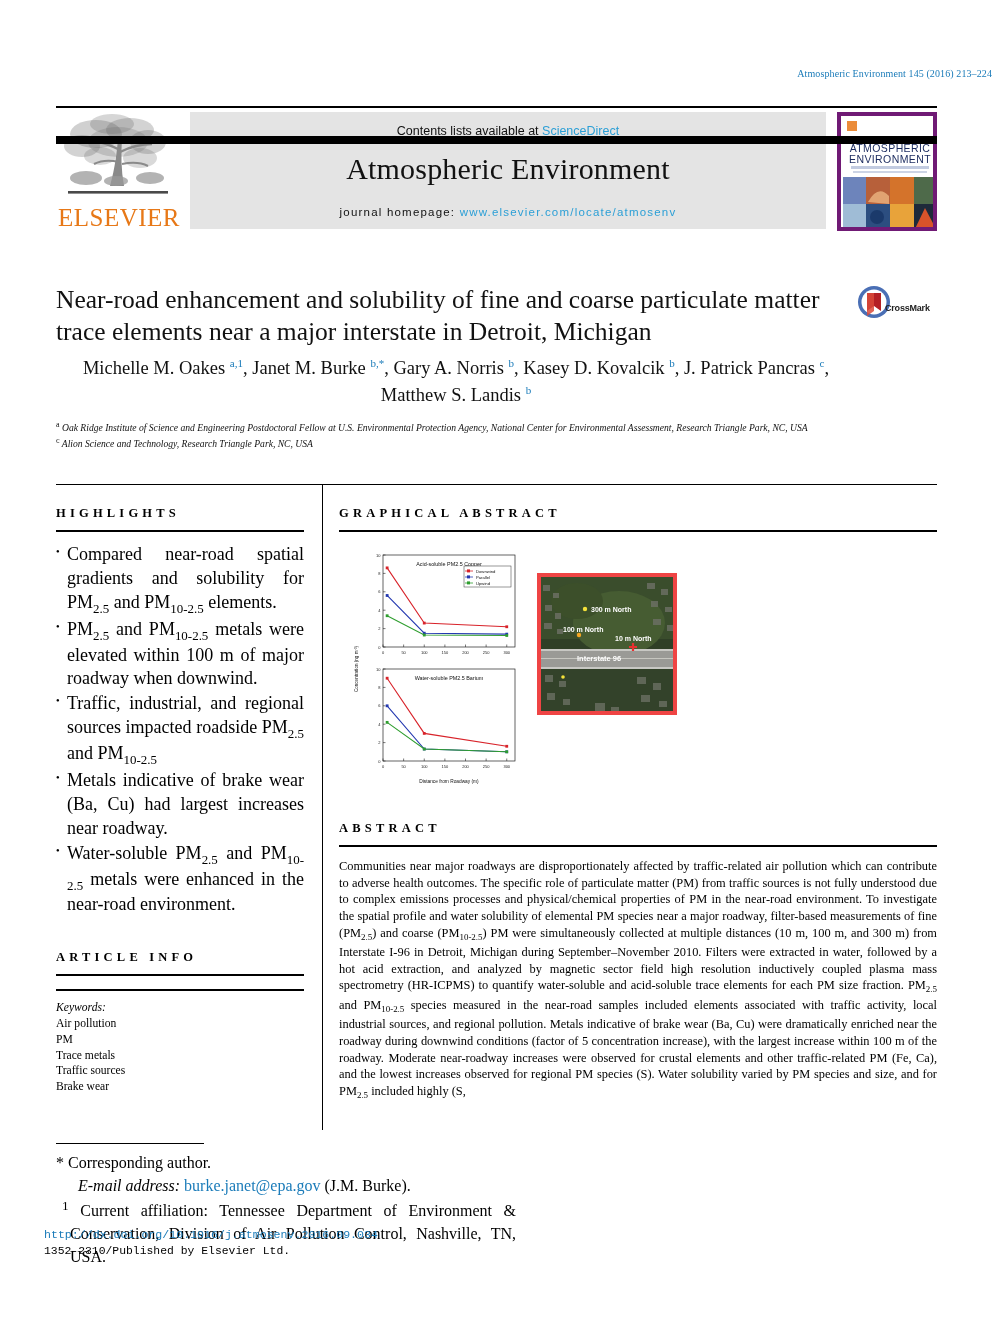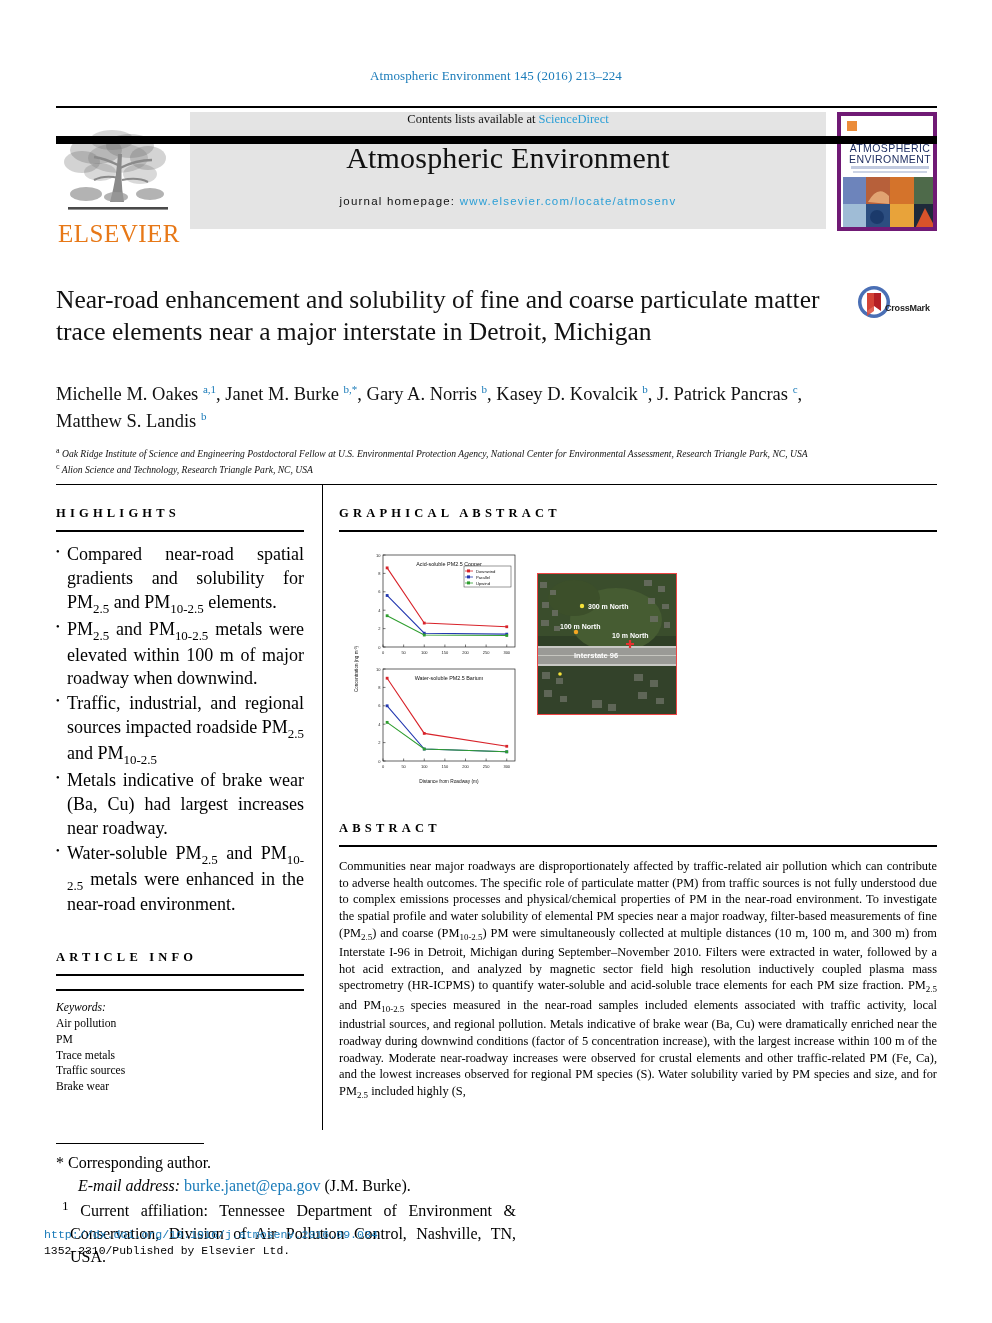--- a/index.html
+++ b/index.html
@@ -21,22 +21,22 @@
     overflow: hidden;
     box-sizing: border-box;
   }
 
   
   .running-head {
     position: absolute;
     top: 68px;
     left: 0;
     width: 992px;
-    text-align: center;
-    font-size: 13px;
+    text-align: right;
+    font-size: 10px;
     color: #1a7bb9;
     letter-spacing: 0.1px;
   }
 
   
   .masthead {
     position: absolute;
     top: 106px;
     left: 56px;
     width: 881px;
@@ -44,21 +44,21 @@
   }
   .mast-rule-top {
     position: absolute;
     top: 0; left: 0;
     width: 881px;
     height: 2px;
     background: #000;
   }
   .elsevier-logo {
     position: absolute;
-    top: 22px;
+    top: 6px;
     left: 2px;
     width: 122px;
     height: 120px;
     text-align: right;
   }
   .tree-svg { display:block; margin: 0 auto; }
   .elsevier-word {
     font-family: "Liberation Serif", serif;
     font-size: 25px;
     letter-spacing: 0.5px;
@@ -70,23 +70,23 @@
     position: absolute;
     top: 6px;
     left: 134px;
     width: 636px;
     height: 117px;
     background: #e4e4e4;
     text-align: center;
     box-sizing: border-box;
   }
   .contents-line {
-    font-family: Liberation Serif, serif;
+    font-family: Liberation Sans, sans-serif;
     font-size: 12.5px;
-    padding-top: 0;
+    padding-top: 12px;
     color: #111;
   }
   .contents-line .sd {
     color: #2b9fd6;
   }
   .journal-title {
     font-family: "Liberation Serif", serif;
     font-size: 30px;
     margin-top: 14px;
     letter-spacing: 0.2px;
@@ -147,25 +147,26 @@
     left: 28px;
     top: 18px;
     font-family: "Liberation Sans", sans-serif;
     font-size: 9px;
     font-weight: bold;
     color: #222;
     letter-spacing: -0.2px;
   }
 
   .authors {
-    margin-top: 33px;
+    margin-top: 7px;
     font-size: 18.5px;
     line-height: 1.42;
     width: 800px;
     color: #111;
+    text-align: center;
   }
   .authors sup { font-size: 11px; color: #1a7bb9; }
   .authors sup.star { color: #1a7bb9; }
 
   .affiliations {
     margin-top: 11px;
     font-size: 9.6px;
     font-style: italic;
     line-height: 1.42;
     width: 840px;
@@ -280,21 +281,21 @@
     top: 0px;
     width: 176px;
     height: 240px;
   }
   .ga-map {
     position: absolute;
     left: 196px;
     top: 22px;
     width: 140px;
     height: 142px;
-    border: 1px solid #ef4444;
+    border: 4px solid #ef4444;
     box-sizing: border-box;
     overflow: hidden;
     background: #0ea5e9;
   }
 
   
   .foot-rule {
     position: absolute;
     left: 56px;
     top: 1143px;

